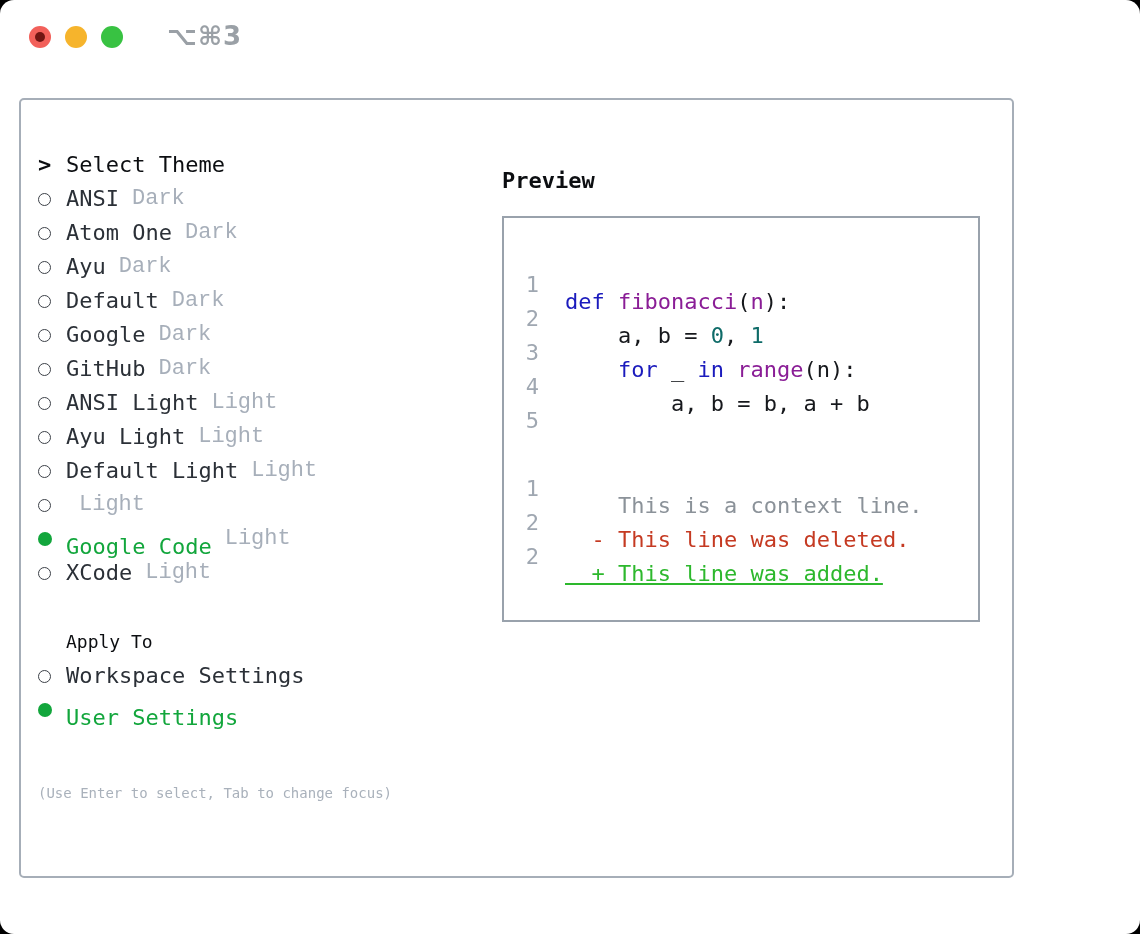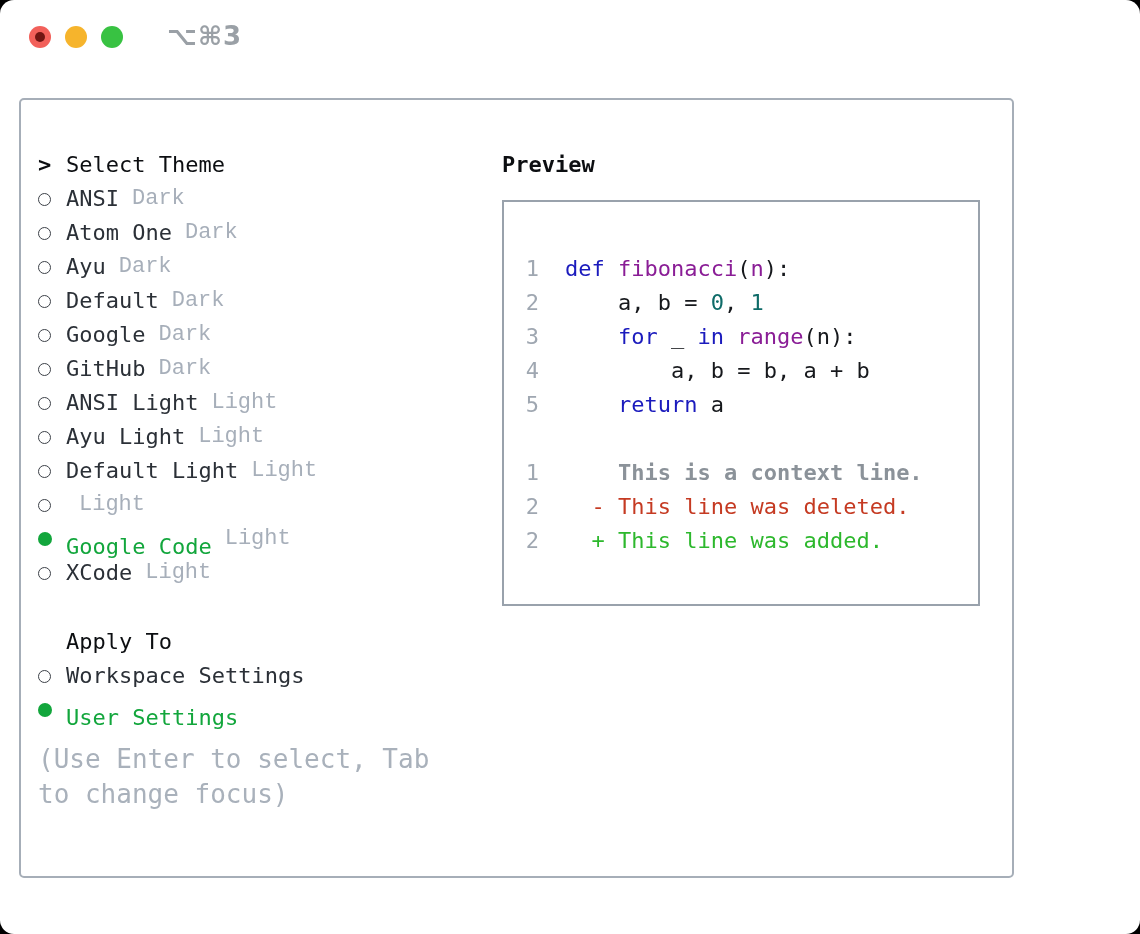--- a/index.html
+++ b/index.html
@@ -34,40 +34,40 @@
   .row{display:flex;align-items:center;height:34px;font-size:22px;line-height:34px;}
   .sym{width:28px;flex:none;display:flex;align-items:center;}
   .circle{width:13px;height:13px;box-sizing:border-box;border:1.5px solid var(--radio-outline,#3c4148);border-radius:50%;}
   .dot{width:14px;height:14px;border-radius:50%;background:var(--accent-green,#12a63c);}
   .hdr-prefix{color:var(--text-primary,#0c0e11);font-weight:bold;}
   .hdr-label{color:var(--text-primary,#0c0e11);font-weight:normal;}
   .name{color:var(--item-text,#2b3037);}
   .variant{color:var(--muted,#a7afba);margin-left:13px;font-family:Liberation Mono, monospace;}
   .theme-option.selected .name{color:var(--accent-green,#12a63c);margin-top:15px;}
   .apply{margin-top:35px;}
-  .apply-header{margin-left:28px;height:34px;line-height:34px;font-size:22px;color:var(--text-primary,#17191d);}
-  .hint{margin-top:15px;width:420px;font-size:26px;line-height:35px;color:var(--hint,#a9b1bb);}
+  .apply-header{margin-left:28px;height:34px;line-height:34px;font-size:18px;color:var(--text-primary,#17191d);}
+  .hint{margin-top:49px;width:420px;font-size:14px;line-height:35px;color:var(--hint,#a9b1bb);}
   
-  .right-col{position:absolute;left:481px;top:48px;}
+  .right-col{position:absolute;left:481px;top:64px;}
   .preview-title{height:34px;line-height:34px;font-size:22px;font-weight:bold;color:var(--text-primary,#0c0e11);}
   .preview-box{
     margin-top:18px;box-sizing:border-box;width:478px;height:406px;
     border:2px solid var(--preview-border,#99a2ac);background:#fff;
     padding:50px 0 0 21px;
   }
   .cl{display:flex;height:34px;font-size:22px;line-height:34px;}
   .ln{width:14px;flex:none;text-align:right;margin-right:26px;color:var(--line-number,#9fa7b1);}
-  .code{white-space:pre;}
+  .code{white-space:pre;margin-top:17px;}
   .tok-p{color:#16181c;}
   .tok-k{color:var(--keyword,#1b1bbd);}
   .tok-t{color:var(--title-token,#8a1d96);}
   .tok-n{color:var(--number-token,#0e6b68);}
-  .tok-c{color:var(--context,#8b9299);font-weight:bold;}
+  .tok-c{color:var(--context,#8b9299);}
   .tok-d{color:var(--deleted,#c53a22);}
-  .tok-a{color:var(--added,#2db82d);}
+  .tok-a{color:var(--added,#2db82d);text-decoration:underline;}
 </style>
 </head>
 <body>
 
 <div class="window">
 
   <span class="tl red">
       <span class="tl-dot"></span>
     </span>
   <span class="tl yellow"></span>
@@ -204,21 +204,20 @@
             <div class="cl">
               <span class="ln">3</span>
               <span class="code"><span class="tok-p">    </span><span class="tok-k">for</span><span class="tok-p"> _ </span><span class="tok-k">in</span><span class="tok-p"> </span><span class="tok-t">range</span><span class="tok-p">(n):</span></span>
             </div>
             <div class="cl">
               <span class="ln">4</span>
               <span class="code"><span class="tok-p">        a, b = b, a + b</span></span>
             </div>
             <div class="cl">
               <span class="ln">5</span>
-              <span class="code"><span class="tok-p">    </span><span class="tok-k">return</span><span class="tok-p"> a</span></span>
             </div>
             <div class="cl">
               <span class="ln"></span>
               <span class="code"></span>
             </div>
             <div class="cl">
               <span class="ln">1</span>
               <span class="code"><span class="tok-c">    This is a context line.</span></span>
             </div>
             <div class="cl">

